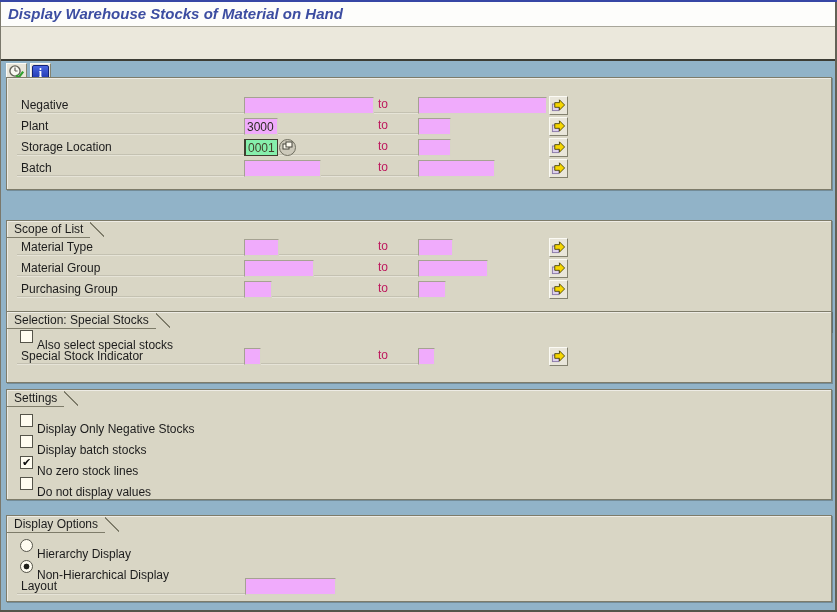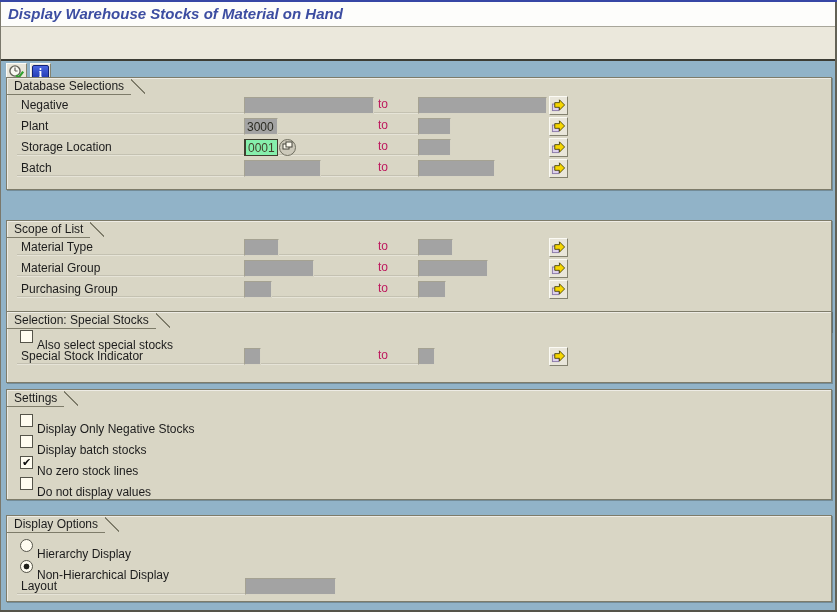--- a/index.html
+++ b/index.html
@@ -41,21 +41,21 @@
   }
   .tab-diag{
     width:14px;height:16px;
     background:linear-gradient(45deg,transparent calc(50% - 1px),#7e7c6a calc(50% - 1px),#7e7c6a calc(50% + .5px),transparent calc(50% + .5px));
   }
   .row{position:absolute;left:0;right:0;height:17px;}
   .flabel{position:absolute;left:14px;top:0;font-size:12px;color:#1c1c1c;line-height:16px;white-space:nowrap;z-index:2;}
   .uline{position:absolute;top:15px;height:2px;left:10px;background:linear-gradient(#b3b09f,#f7f5ea);z-index:0;}
   .inp{
     position:absolute;top:0;height:17px;box-sizing:border-box;z-index:1;
-    background:#a3a3a3;border:1px solid #a5a292;border-bottom-color:#d8d5c5;border-right-color:#d8d5c5;
+    background:#f0abfc;border:1px solid #a5a292;border-bottom-color:#d8d5c5;border-right-color:#d8d5c5;
     font-family:"Liberation Sans",sans-serif;font-size:12px;padding:0 2px;color:#2b2b22;
   }
   .inp.focused{background:#86efac;border:1px solid #403e30;border-left-width:2px;color:#453f2c;}
   .tolabel{position:absolute;left:371px;top:0;font-size:12px;line-height:15px;color:#be185d;z-index:2;}
   .arrowbtn{
     position:absolute;left:542px;top:-1px;width:19px;height:19px;padding:0;cursor:pointer;z-index:2;
     background:#e9e6da;border:1px solid;border-color:#fbfaf4 #83816f #83816f #fbfaf4;
     display:flex;align-items:center;justify-content:center;
   }
   .mcbtn{
@@ -96,24 +96,20 @@
     </button>
     <button class="abs tbtn" style="left:30px;">
       <span class="infoglyph">i</span>
     </button>
   </div>
 
   <div class="abs toolsep"></div>
 
   <div id="desktop">
       <div class="abs gbox" style="top: 77px; height: 113px;">
-        <div class="tab">
-          <div class="tab-label">Database Selections</div>
-          <div class="tab-diag"></div>
-        </div>
         <div class="row" style="top: 19px;">
           <div class="uline" style="width: 401px;"></div>
           <span class="flabel">Negative</span>
           <input class="inp" type="text" value="" style="left: 237px; width: 130px;">
           <span class="tolabel">to</span>
           <input class="inp" type="text" value="" style="left: 411px; width: 129px;">
           <button class="arrowbtn">
             <span><svg width="15" height="15" viewBox="0 0 16 16">
                 <rect x="1.5" y="7.5" width="7" height="7" fill="#ddd0ec" stroke="#8a7aa8" stroke-width="1"></rect>
                 <polygon points="4,6 9,6 9,3 14.5,8.5 9,14 9,11 4,11" fill="#f6d600" stroke="#403c00" stroke-width="0.9"></polygon>

